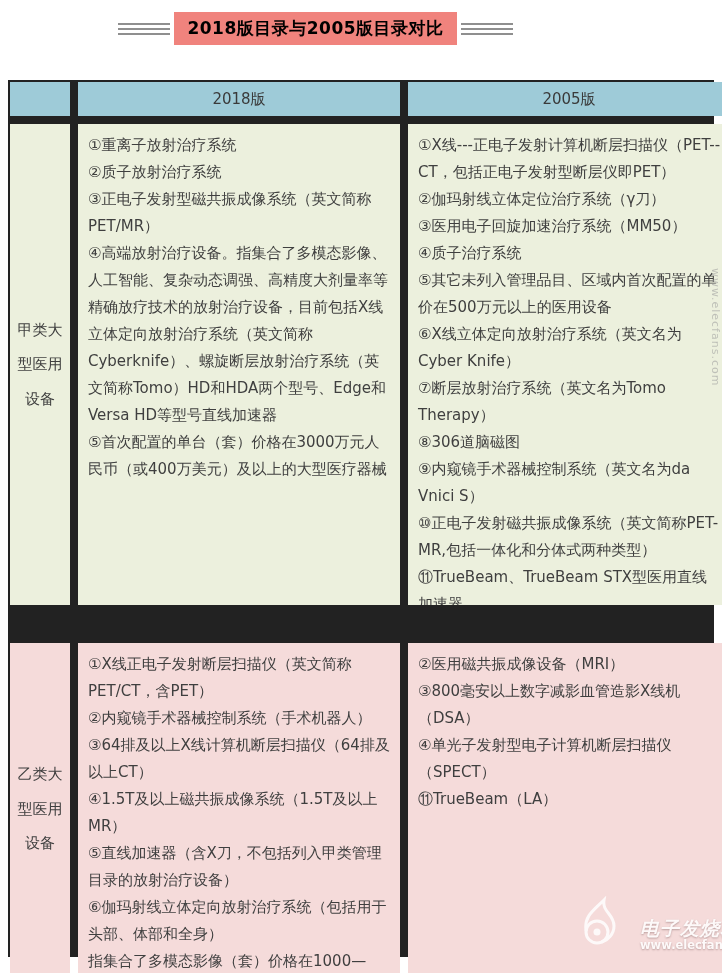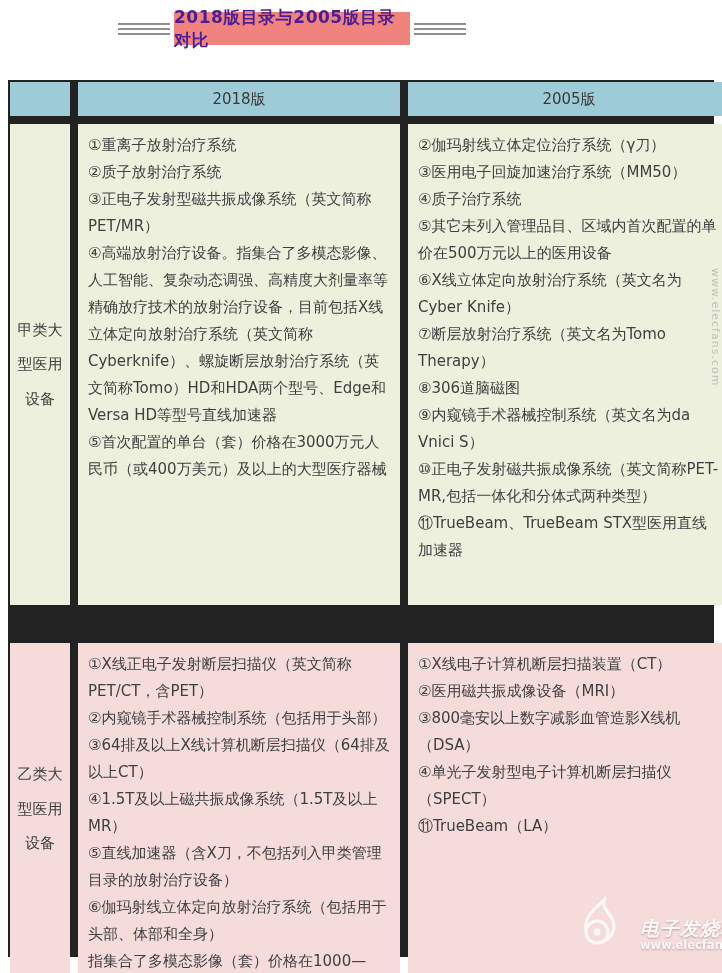--- a/index.html
+++ b/index.html
@@ -34,24 +34,24 @@
     flex-direction:column;
     gap:3px;
     width:52px;
   }
   .line-group span{
     display:block;
     height:2px;
     background:#8f8f8f;
   }
   .banner{
-    width:236px;
+    width:283px;
     height:33px;
     background:var(--banner);
-    color:#4c1d95;
+    color:#000000;
     font-size:17px;
     font-weight:bold;
     display:flex;
     align-items:center;
     justify-content:center;
     letter-spacing:0.5px;
   }
 
   
   .cmp-table{
@@ -163,44 +163,44 @@
 
   <div class="cell cat bg-a">甲类大型医用设备</div>
   <div class="cell content bg-a">
       <div class="item">①重离子放射治疗系统</div>
       <div class="item">②质子放射治疗系统</div>
       <div class="item">③正电子发射型磁共振成像系统（英文简称PET/MR）</div>
       <div class="item">④高端放射治疗设备。指集合了多模态影像、人工智能、复杂动态调强、高精度大剂量率等精确放疗技术的放射治疗设备，目前包括X线立体定向放射治疗系统（英文简称Cyberknife）、螺旋断层放射治疗系统（英文简称Tomo）HD和HDA两个型号、Edge和Versa HD等型号直线加速器</div>
       <div class="item">⑤首次配置的单台（套）价格在3000万元人民币（或400万美元）及以上的大型医疗器械</div>
     </div>
   <div class="cell content bg-a">
+      <div class="item">①X线---正电子发射计算机断层扫描仪（PET--CT，包括正电子发射型断层仪即PET）</div>
       <div class="item">②伽玛射线立体定位治疗系统（γ刀）</div>
       <div class="item">③医用电子回旋加速治疗系统（MM50）</div>
       <div class="item">④质子治疗系统</div>
       <div class="item">⑤其它未列入管理品目、区域内首次配置的单价在500万元以上的医用设备</div>
       <div class="item">⑥X线立体定向放射治疗系统（英文名为Cyber Knife）</div>
       <div class="item">⑦断层放射治疗系统（英文名为Tomo Therapy）</div>
       <div class="item">⑧306道脑磁图</div>
       <div class="item">⑨内窥镜手术器械控制系统（英文名为da Vnici S）</div>
       <div class="item">⑩正电子发射磁共振成像系统（英文简称PET-MR,包括一体化和分体式两种类型）</div>
       <div class="item">⑪TrueBeam、TrueBeam STX型医用直线加速器</div>
     </div>
 
   <div class="cell cat bg-b">乙类大型医用设备</div>
   <div class="cell content bg-b">
       <div class="item">①X线正电子发射断层扫描仪（英文简称PET/CT，含PET）</div>
-      <div class="item">②内窥镜手术器械控制系统（包括用于头部）</div>
+      <div class="item">②内窥镜手术器械控制系统（手术机器人）</div>
       <div class="item">③64排及以上X线计算机断层扫描仪（64排及以上CT）</div>
       <div class="item">④1.5T及以上磁共振成像系统（1.5T及以上MR）</div>
       <div class="item">⑤直线加速器（含X刀，不包括列入甲类管理目录的放射治疗设备）</div>
       <div class="item">⑥伽玛射线立体定向放射治疗系统（包括用于头部、体部和全身）</div>
       <div class="item">指集合了多模态影像（套）价格在1000—3000万元人民币的大型医疗器械</div>
     </div>
   <div class="cell content bg-b">
-      <div class="item">①X线电子计算机断层扫描装置（CT）</div>
       <div class="item">②医用磁共振成像设备（MRI）</div>
       <div class="item">③800毫安以上数字减影血管造影X线机（DSA）</div>
       <div class="item">④单光子发射型电子计算机断层扫描仪（SPECT）</div>
       <div class="item">⑪TrueBeam（LA）</div>
     </div>
 </div>
 
 <div class="side-watermark">www.elecfans.com</div>
 
 <div class="logo-watermark">

